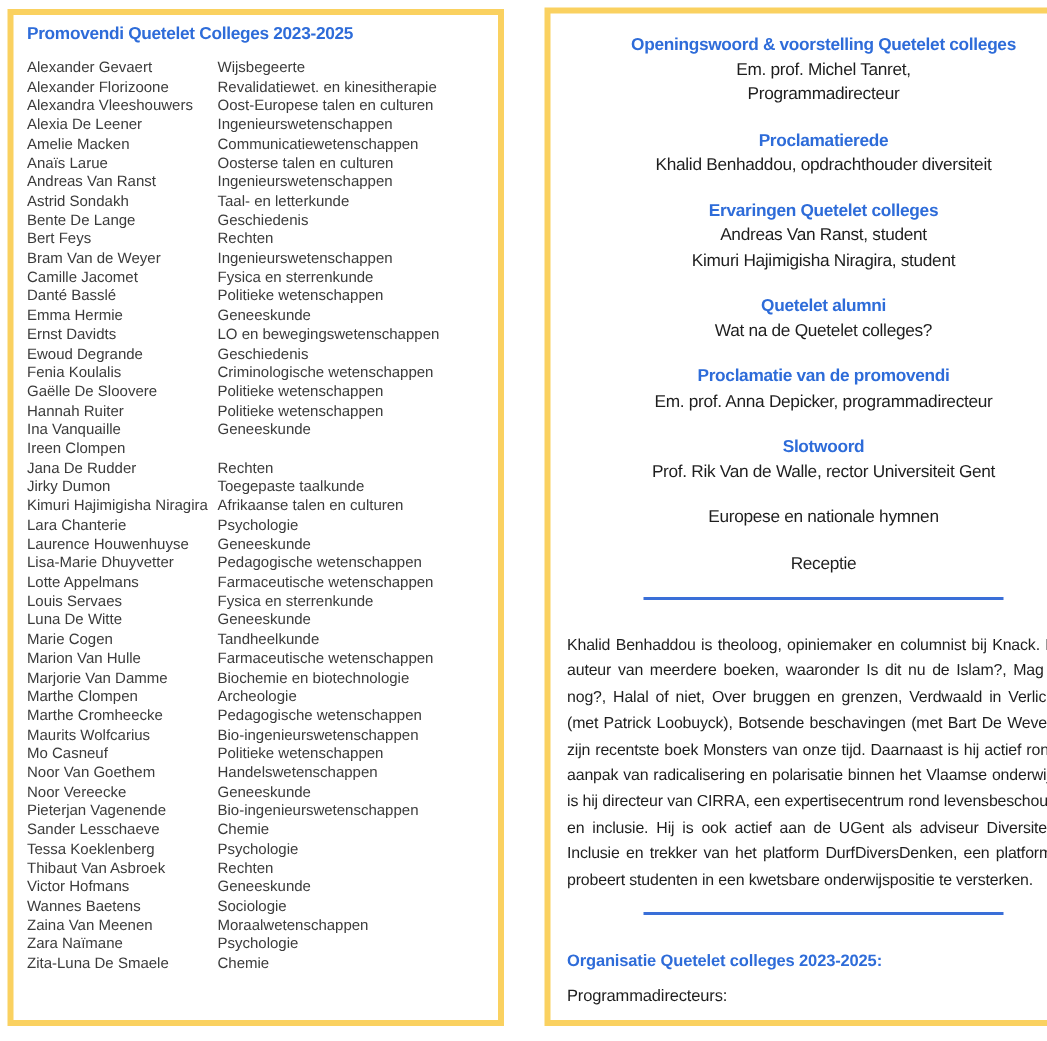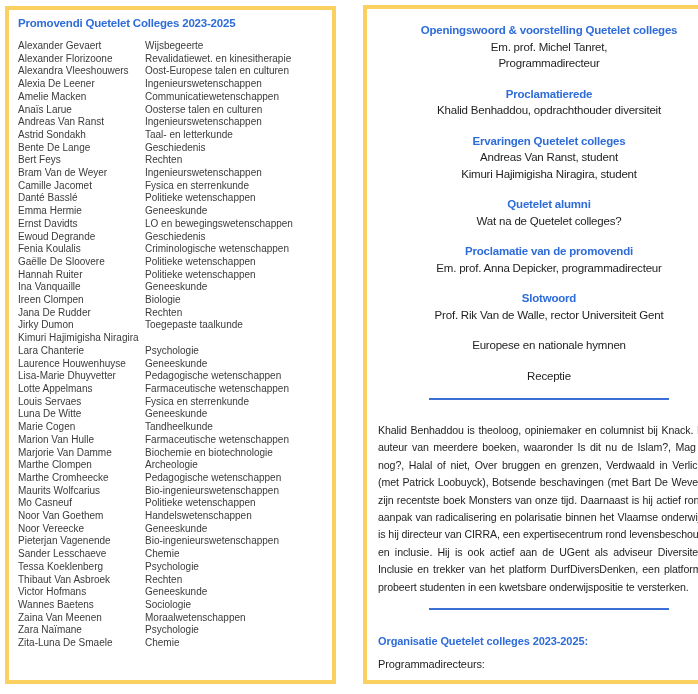--- a/index.html
+++ b/index.html
@@ -168,32 +168,32 @@
       <div class="row">
         <span class="name">Hannah Ruiter</span>
         <span class="field">Politieke wetenschappen</span>
       </div>
       <div class="row">
         <span class="name">Ina Vanquaille</span>
         <span class="field">Geneeskunde</span>
       </div>
       <div class="row">
         <span class="name">Ireen Clompen</span>
-        <span class="field">Biologie</span>
       </div>
       <div class="row">
         <span class="name">Jana De Rudder</span>
         <span class="field">Rechten</span>
       </div>
       <div class="row">
         <span class="name">Jirky Dumon</span>
         <span class="field">Toegepaste taalkunde</span>
       </div>
       <div class="row">
         <span class="name">Kimuri Hajimigisha Niragira</span>
+        <span class="field">Afrikaanse talen en culturen</span>
       </div>
       <div class="row">
         <span class="name">Lara Chanterie</span>
         <span class="field">Psychologie</span>
       </div>
       <div class="row">
         <span class="name">Laurence Houwenhuyse</span>
         <span class="field">Geneeskunde</span>
       </div>
       <div class="row">

